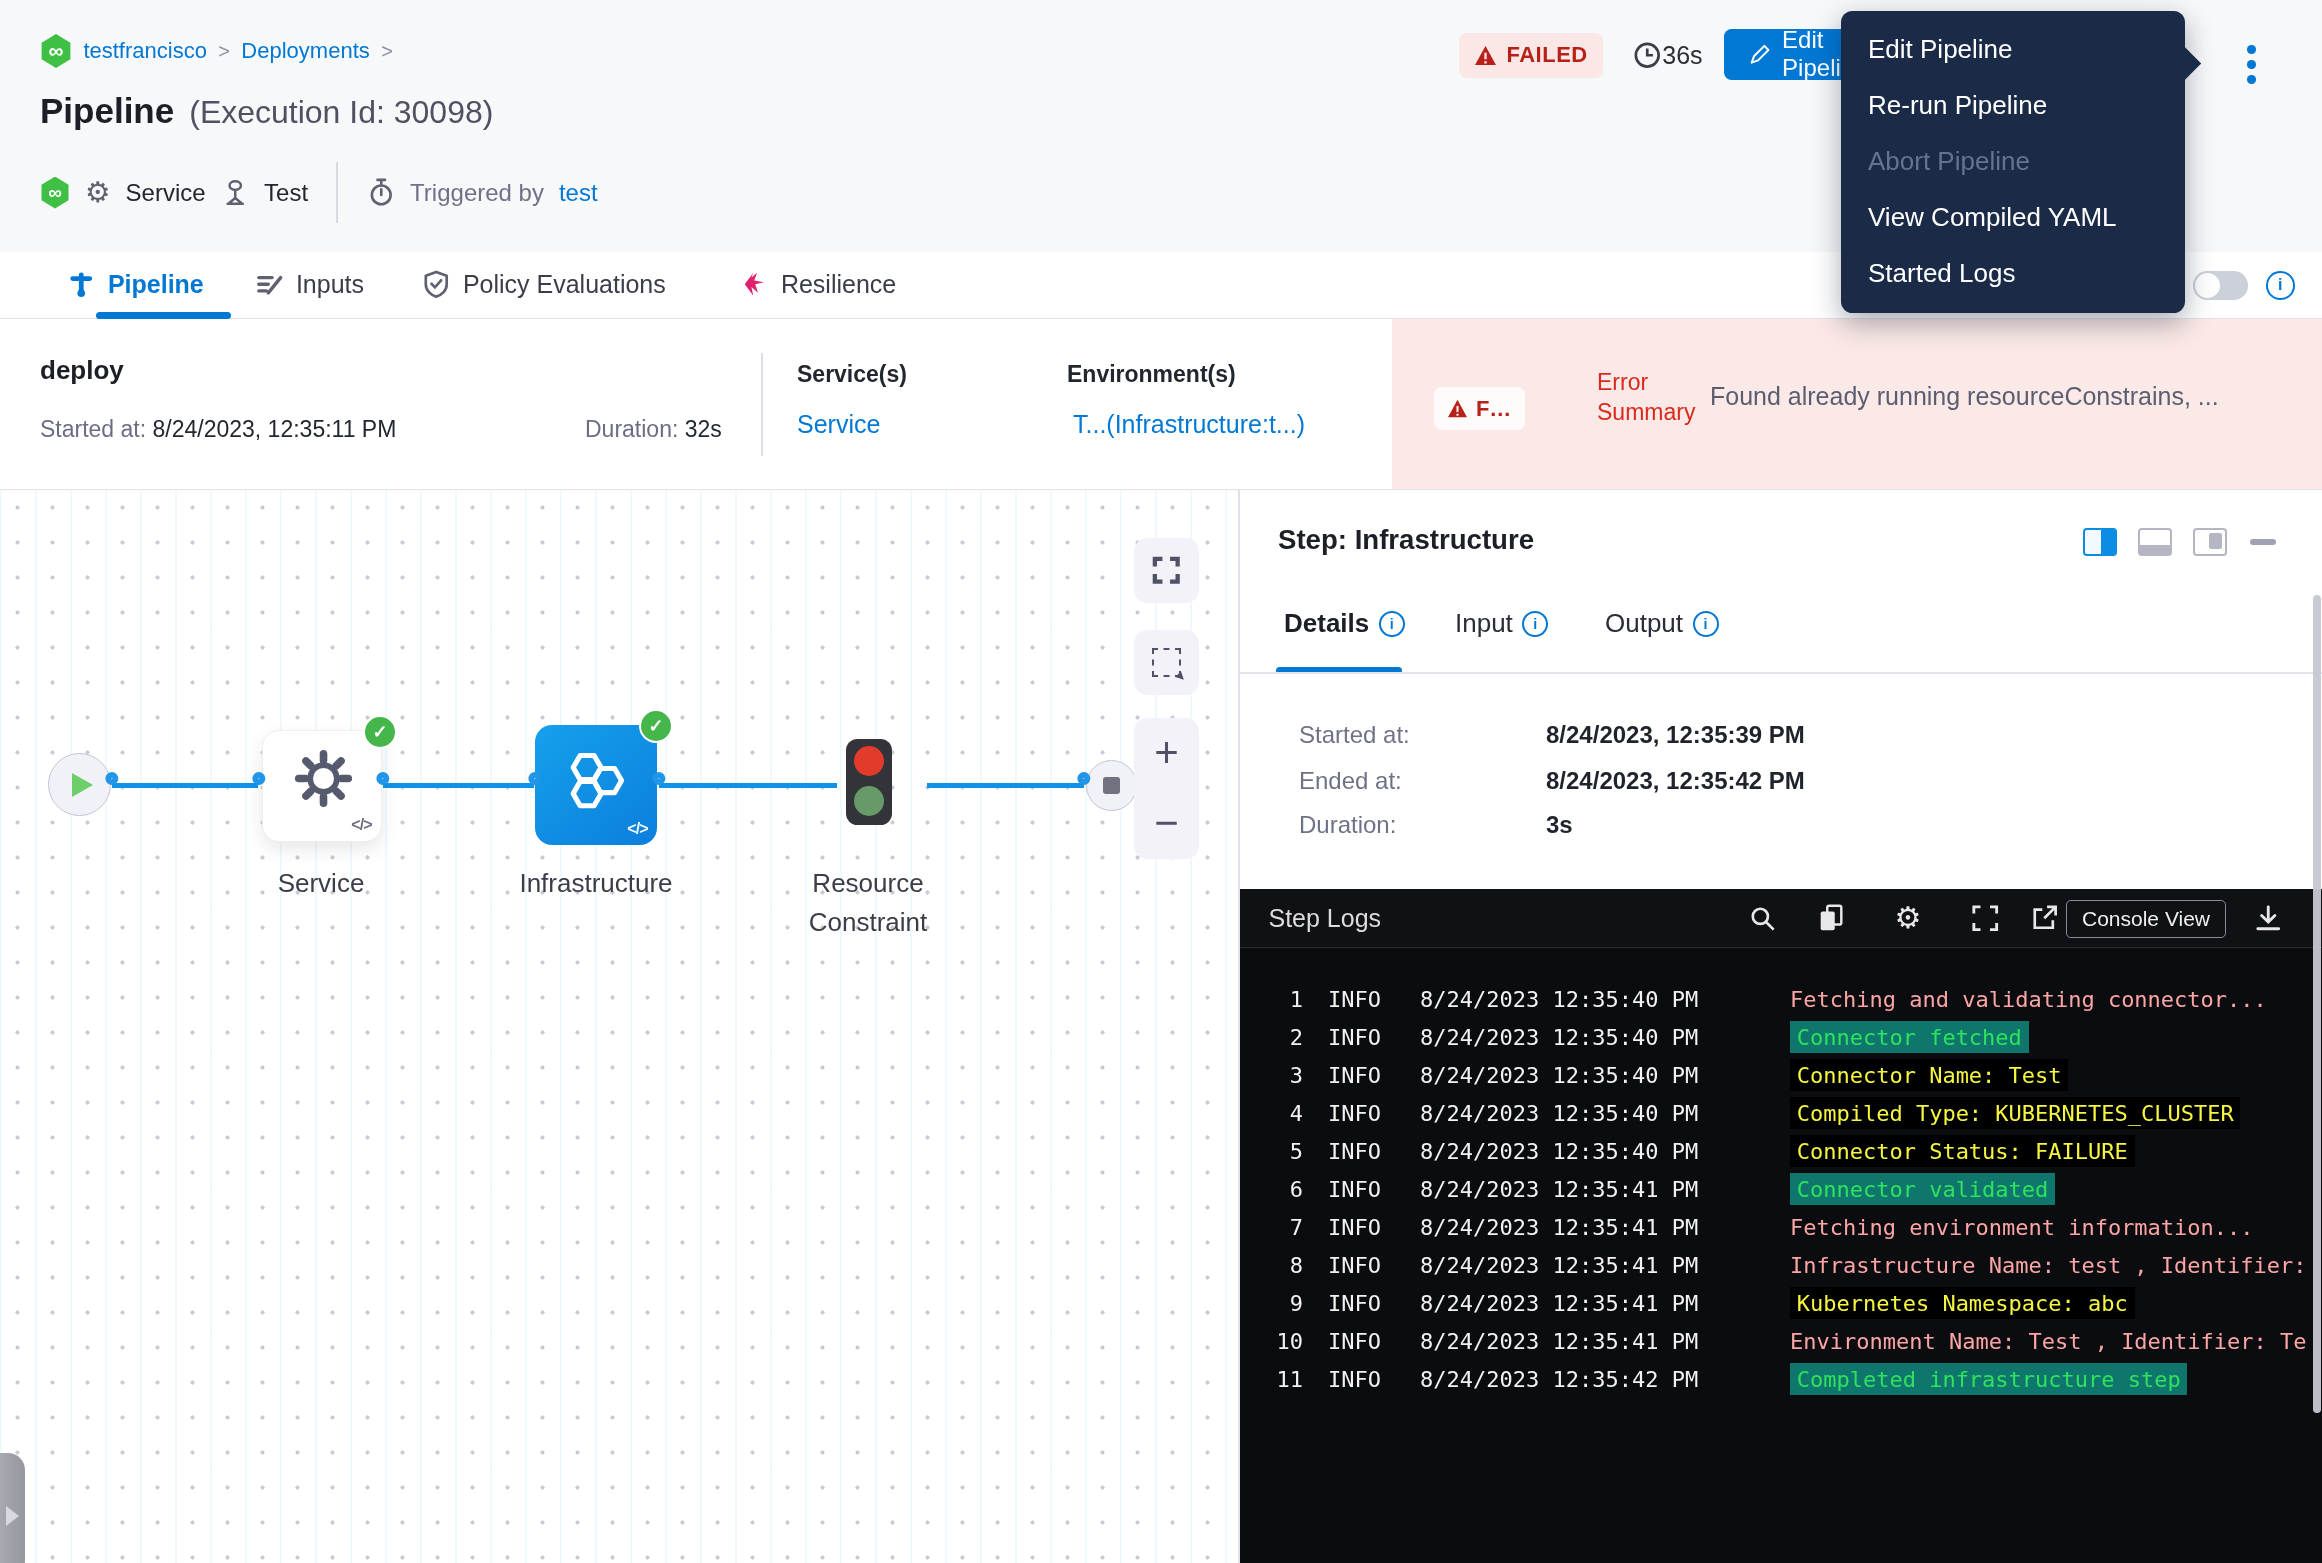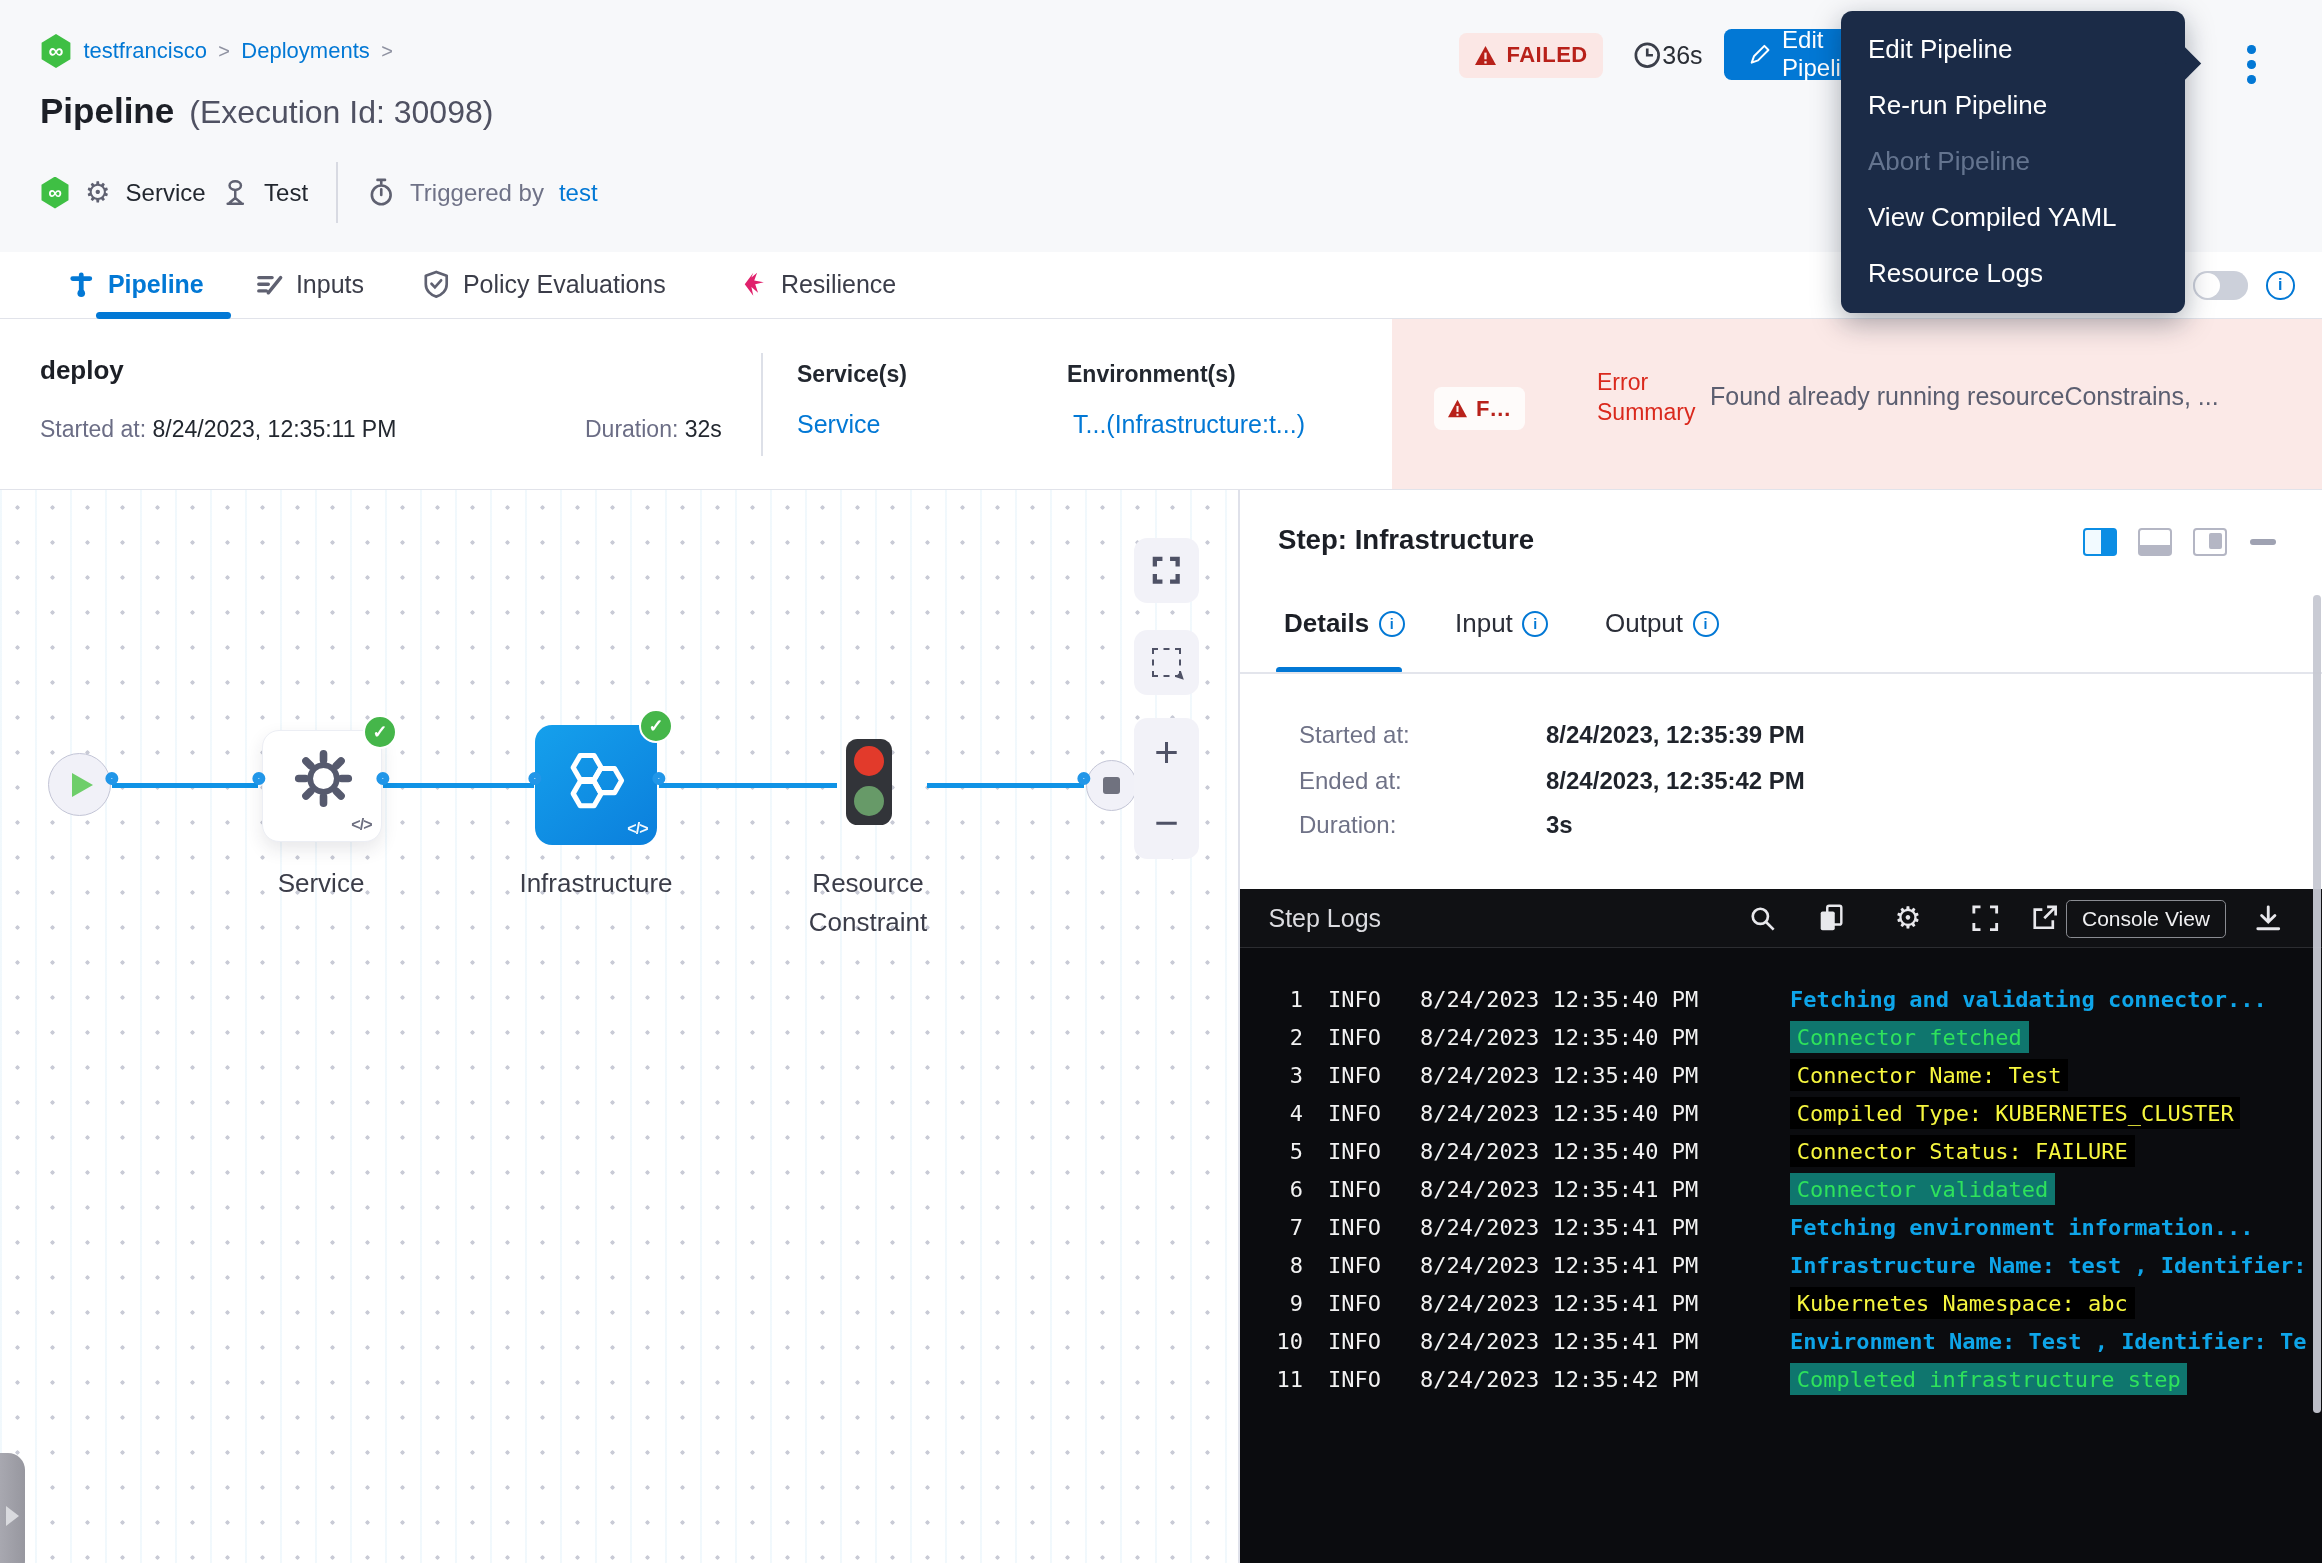--- a/index.html
+++ b/index.html
@@ -150,21 +150,21 @@
   .lt-search { left:506px; } .lt-copy { left:575px; } .lt-gear { left:652px; font-size:30px; line-height:1; }
   .lt-full { left:729px; } .lt-ext { left:788px; } .lt-dl { left:1012px; }
   .console-btn { position:absolute; left:826px; top:10.5px; height:38px; display:flex; align-items:center; padding:0 15px;
                  border:1.9px solid #8a8c92; border-radius:4.8px; font-size:21px; color:#f0f0f2; cursor:pointer; }
   .loglines { position:absolute; left:0; top:91px; width:1082px; font-family:"DejaVu Sans Mono", monospace; font-size:22px; }
   .logline { display:flex; height:38px; align-items:center; color:#f2f2f2; }
   .ln { width:63px; text-align:right; flex:none; }
   .lv { margin-left:25px; width:67px; flex:none; }
   .lt { margin-left:25px; width:335px; flex:none; }
   .lm { margin-left:35px; white-space:nowrap; }
-  .log-plain { color:#0ea5e9;font-weight:bold; }
+  .log-plain { color:#fca5a5; }
   .log-green { color:#2ee25c; background:#0f766e; padding:3.8px 6.7px; }
   .log-yellow { color:#f6f63e; background:#000; padding:3.8px 6.7px; }
 
   .page-scrollthumb { position:absolute; right:1px; top:105px; width:7.6px; height:818px; border-radius:3.8px; background:#c6c8d2; opacity:.95; cursor:pointer; z-index:60; }
 </style>
 </head>
 <body>
 
 <div id="root">
 
@@ -236,21 +236,21 @@
         <i></i>
         <i></i>
       </div>
   </header>
 
   <div class="ctx-menu">
     <div class="ctx-item menu-enabled">Edit Pipeline</div>
     <div class="ctx-item menu-enabled">Re-run Pipeline</div>
     <div class="ctx-item menu-disabled">Abort Pipeline</div>
     <div class="ctx-item menu-enabled">View Compiled YAML</div>
-    <div class="ctx-item menu-enabled">Resource Logs</div>
+    <div class="ctx-item menu-enabled">Started Logs</div>
   </div>
 
   <nav class="tabbar">
     <div class="tab tab1 active">
       <svg width="28.5" height="28.5" viewBox="0 0 30 30">
         <g stroke="#0278d5" stroke-width="5" stroke-linecap="round">
             <path d="M15 5v17M6 9h18"></path>
           </g>
         <circle cx="15" cy="24.5" r="4" fill="#0278d5"></circle>
       </svg>

